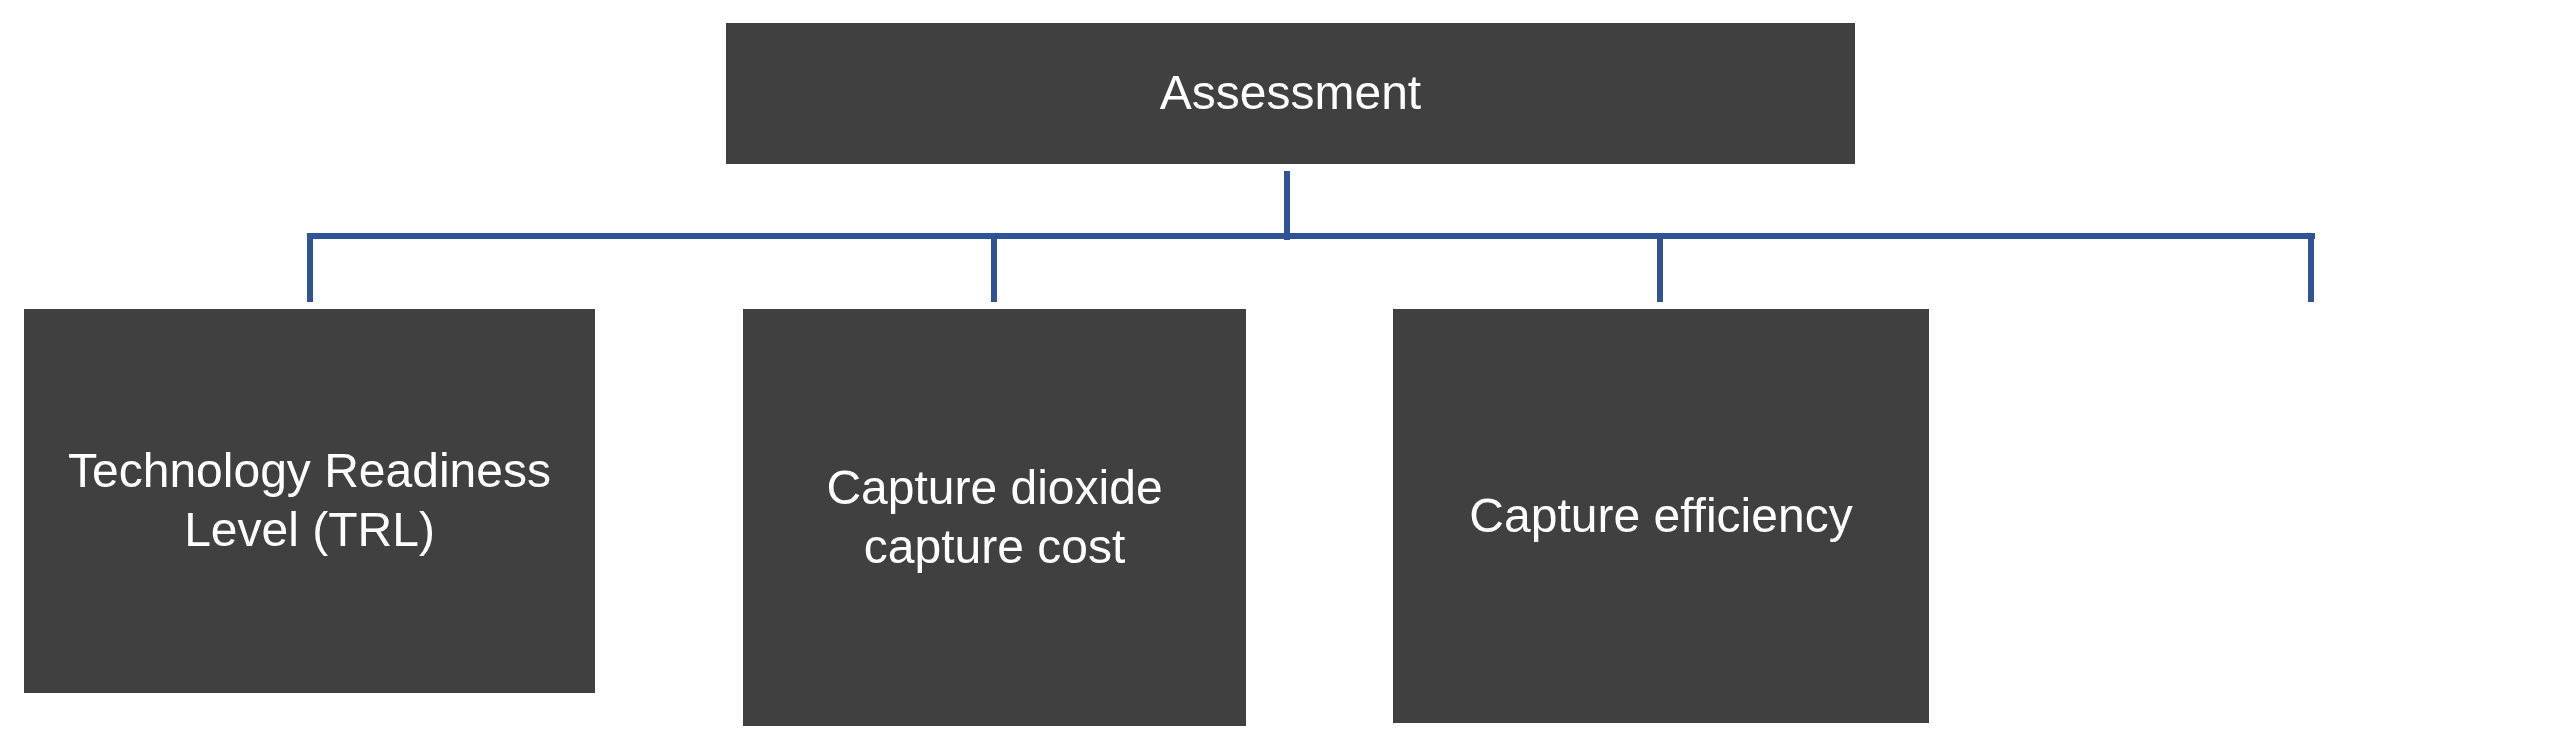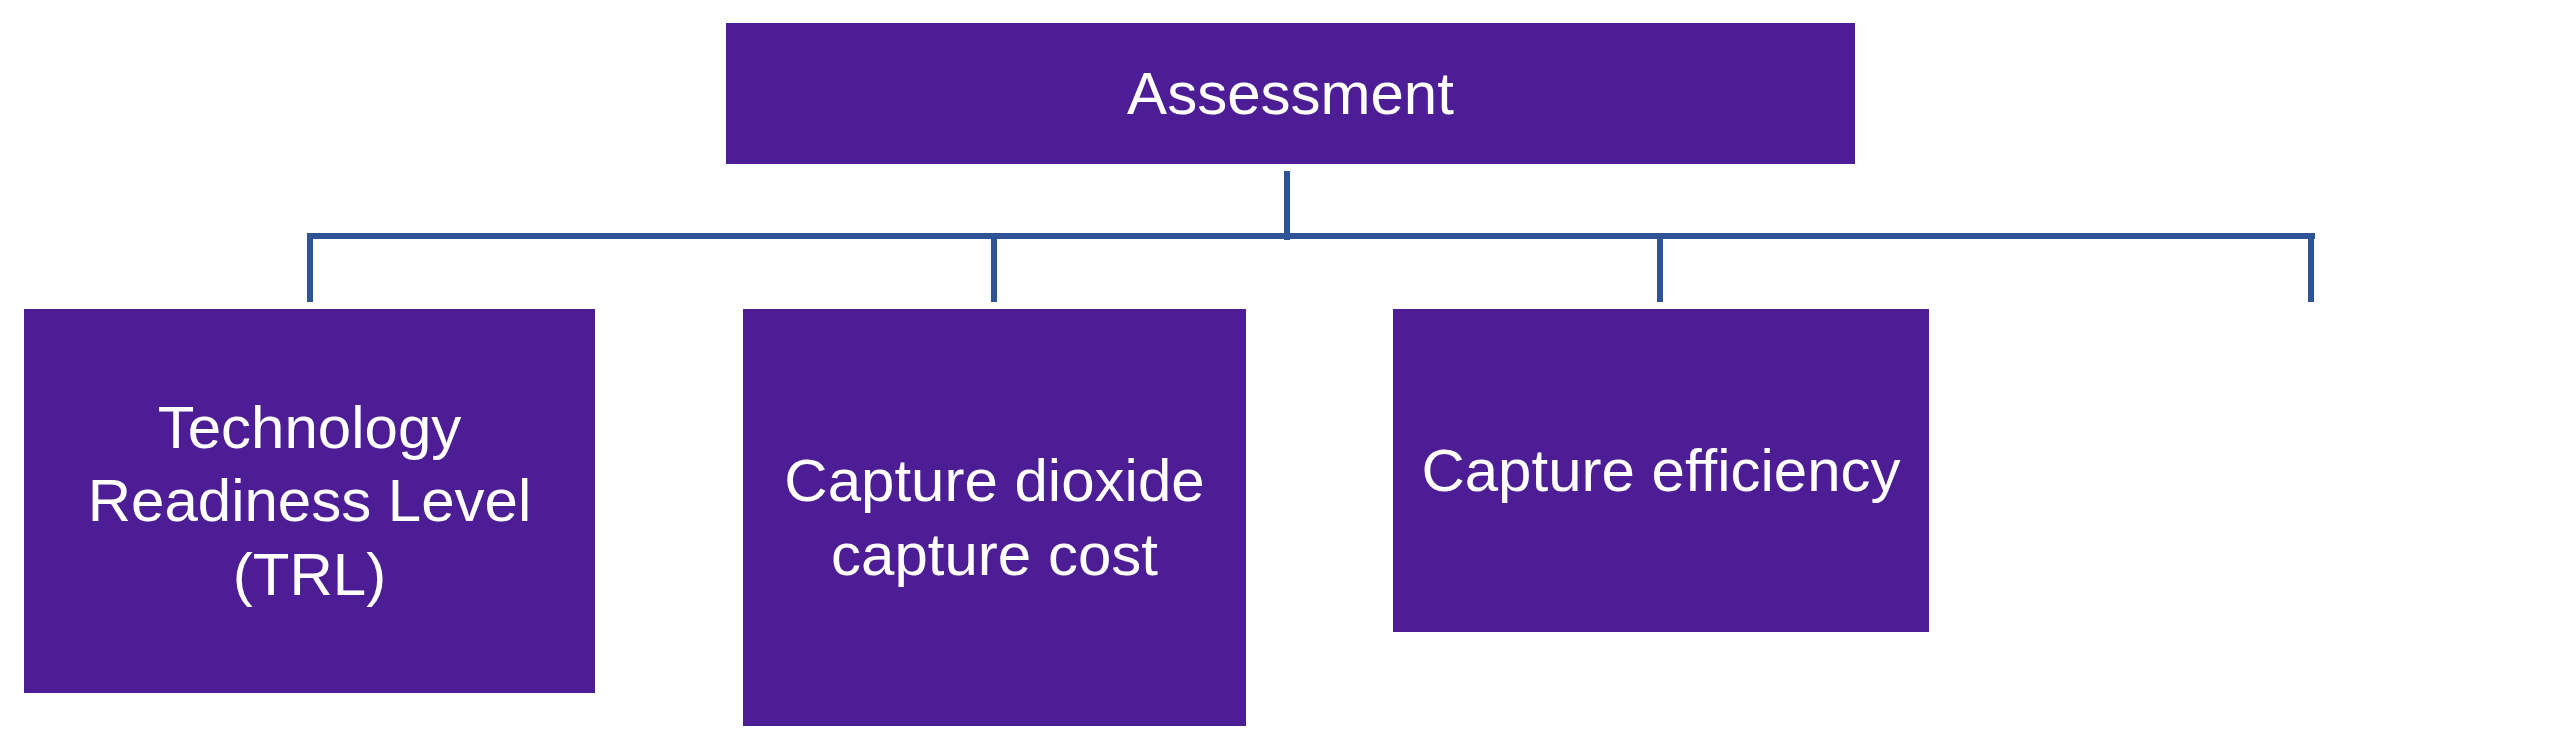--- a/index.html
+++ b/index.html
@@ -10,27 +10,27 @@
   .canvas {
     position: relative;
     width: 2576px;
     height: 757px;
     background: #ffffff;
     font-family: "Liberation Sans", sans-serif;
     overflow: hidden;
   }
   .node {
     position: absolute;
-    background: #4c1d95;
+    background: #404040;
     color: #ffffff;
     display: flex;
     align-items: center;
     justify-content: center;
     text-align: center;
-    font-size: 60px;
+    font-size: 48px;
     line-height: 1.22;
     padding: 0 12px;
     box-sizing: border-box;
   }
   .node .label {
     display: block;
     width: 100%;
   }
   .connector {
     position: absolute;
@@ -42,21 +42,21 @@
   .stem        { left: 1284px; top: 171px; width: 6px;    height: 69px; }
   .crossbar    { left: 307px;  top: 233px; width: 2008px; height: 6px; }
   .drop        { top: 239px;   width: 6px; height: 63px; }
   .drop-1      { left: 307px; }
   .drop-2      { left: 991px; }
   .drop-3      { left: 1657px; }
   .drop-4      { left: 2308px; }
   
   .node-child-1 { left: 24px;   top: 309px; width: 571px; height: 384px; justify-content: center; }
   .node-child-2 { left: 743px;  top: 309px; width: 503px; height: 417px; }
-  .node-child-3 { left: 1393px; top: 309px; width: 536px; height: 323px; }
+  .node-child-3 { left: 1393px; top: 309px; width: 536px; height: 414px; }
   .node-child-4 { left: 2075px; top: 309px; width: 475px; height: 323px; }
 </style>
 </head>
 <body>
 
 <div class="canvas">
 
   <div class="node node-root">
     <span class="label">Assessment</span>
   </div>

